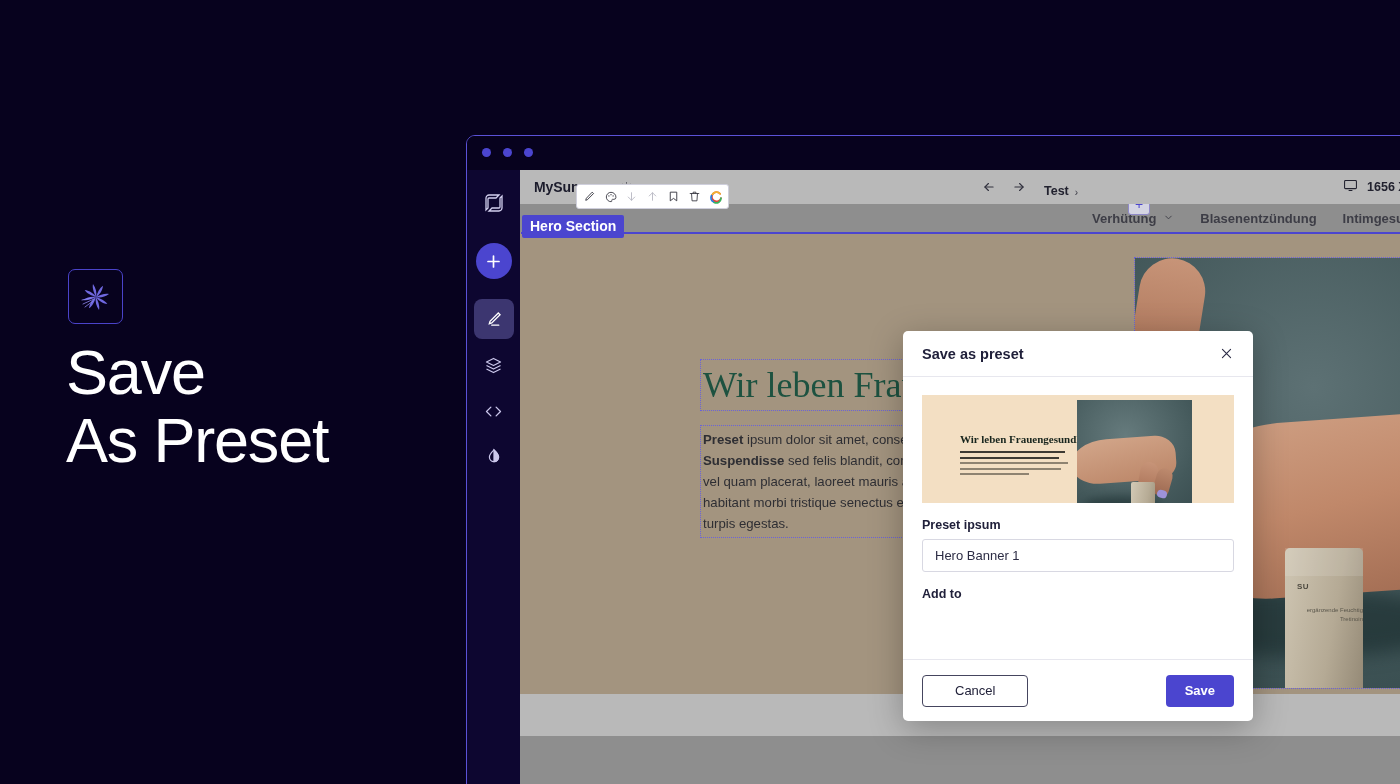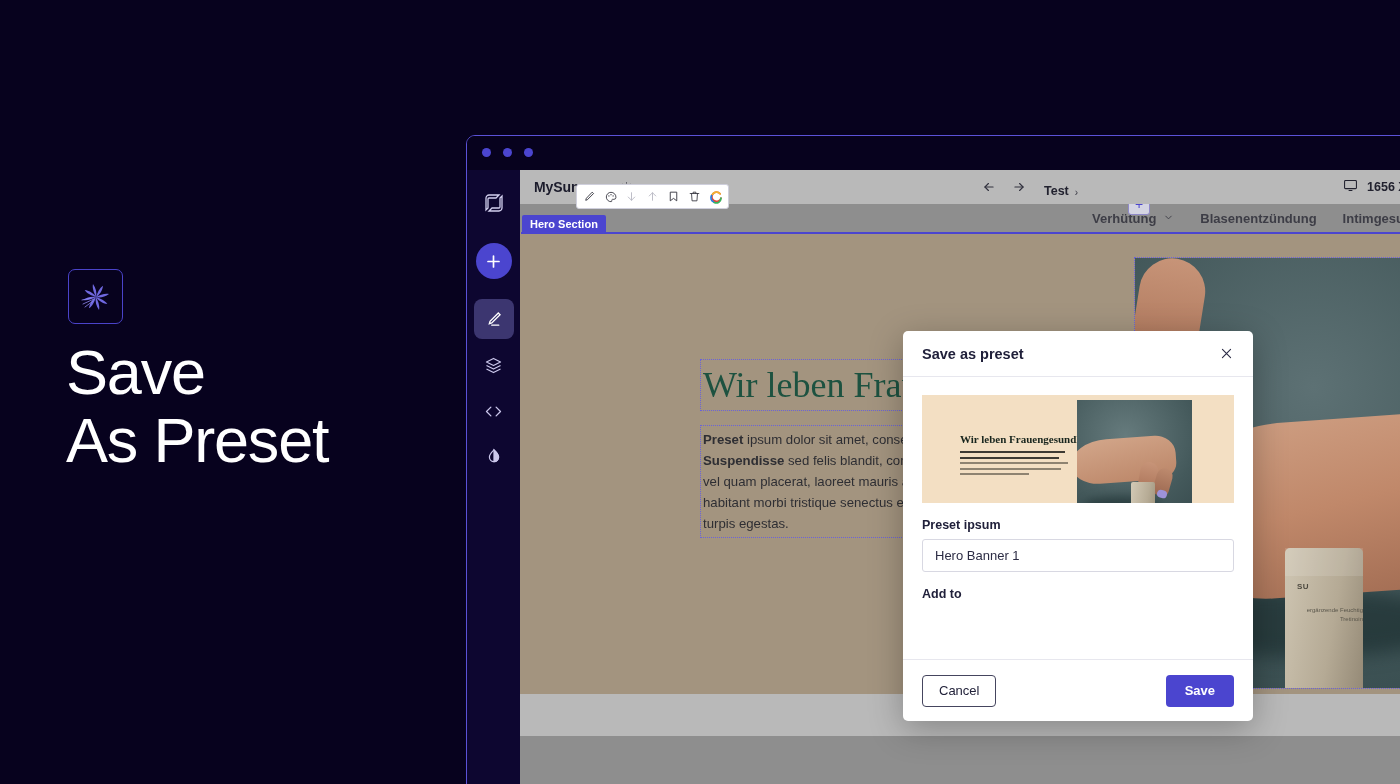--- a/index.html
+++ b/index.html
@@ -87,21 +87,21 @@
   .canvas { position: absolute; left: 0; right: 0; top: 34px; bottom: 0; overflow: hidden; }
   .site-header { height: 28px; background: #8e8e8e; display: flex; align-items: center;
                  justify-content: flex-end; padding-right: 0; gap: 26px; }
   .site-nav { display: flex; align-items: center; gap: 26px; font-size: 13px;
               font-weight: 700; color: #3d3d46; padding-right: 2px; }
   .site-nav .with-chev { display: flex; align-items: center; gap: 7px; }
 
   .hero-band { position: relative; background: #a3947f; height: 462px; }
   .sec-label {
     position: absolute; left: 2px; top: -17px; background: #4b45cf; color: #fff;
-    font-size: 11px; font-weight: 700; padding: 3px 8px 4px; border-radius: 2px;
+    font-size: 14px; font-weight: 700; padding: 3px 8px 4px; border-radius: 2px;
     z-index: 4;
   }
   .hero-outline { position: absolute; left: 1px; right: 0; top: 0; bottom: 0;
                   border-top: 2px solid #4b45cf; }
   .hero-copy { position: absolute; left: 181px; top: 128px; width: 410px; }
   .hero-h1 { font-family: "Liberation Serif", serif; font-size: 36px; color: #1d5240;
              white-space: nowrap; outline: 1.5px dotted #6a63d8; padding: 4px 2px; }
   .hero-p { margin-top: 16px; font-size: 13.2px; line-height: 21px; color: #2e2e33;
             outline: 1.5px dotted #6a63d8; padding: 3px 2px; }
   .hero-p b { font-weight: 700; }
@@ -197,21 +197,21 @@
     width: 100%; height: 33px; border: 1px solid #d8d8e2; border-radius: 3px;
     padding: 0 12px; font-size: 13px; color: #2c2c44; background: #fff;
     font-family: "Liberation Sans", sans-serif;
     display: flex; align-items: center;
   }
   .modal-foot {
     height: 62px; border-top: 1px solid #e7e7ee; display: flex; align-items: center;
     justify-content: space-between; padding: 0 19px;
   }
   .btn-cancel {
-    height: 32px; padding: 0 16px; border: 1px solid #45455e; border-radius: 4px;
+    height: 32px; padding: 0 32px; border: 1px solid #45455e; border-radius: 4px;
     background: #fff; font-size: 13px; color: #22223a;
     font-family: "Liberation Sans", sans-serif;
     display:flex; align-items:center;
   }
   .btn-save {
     height: 32px; padding: 0 19px; border: 0; border-radius: 4px;
     background: #4b45cf; color: #fff; font-size: 13px; font-weight: 700;
     font-family: "Liberation Sans", sans-serif;
     display:flex; align-items:center;
   }

